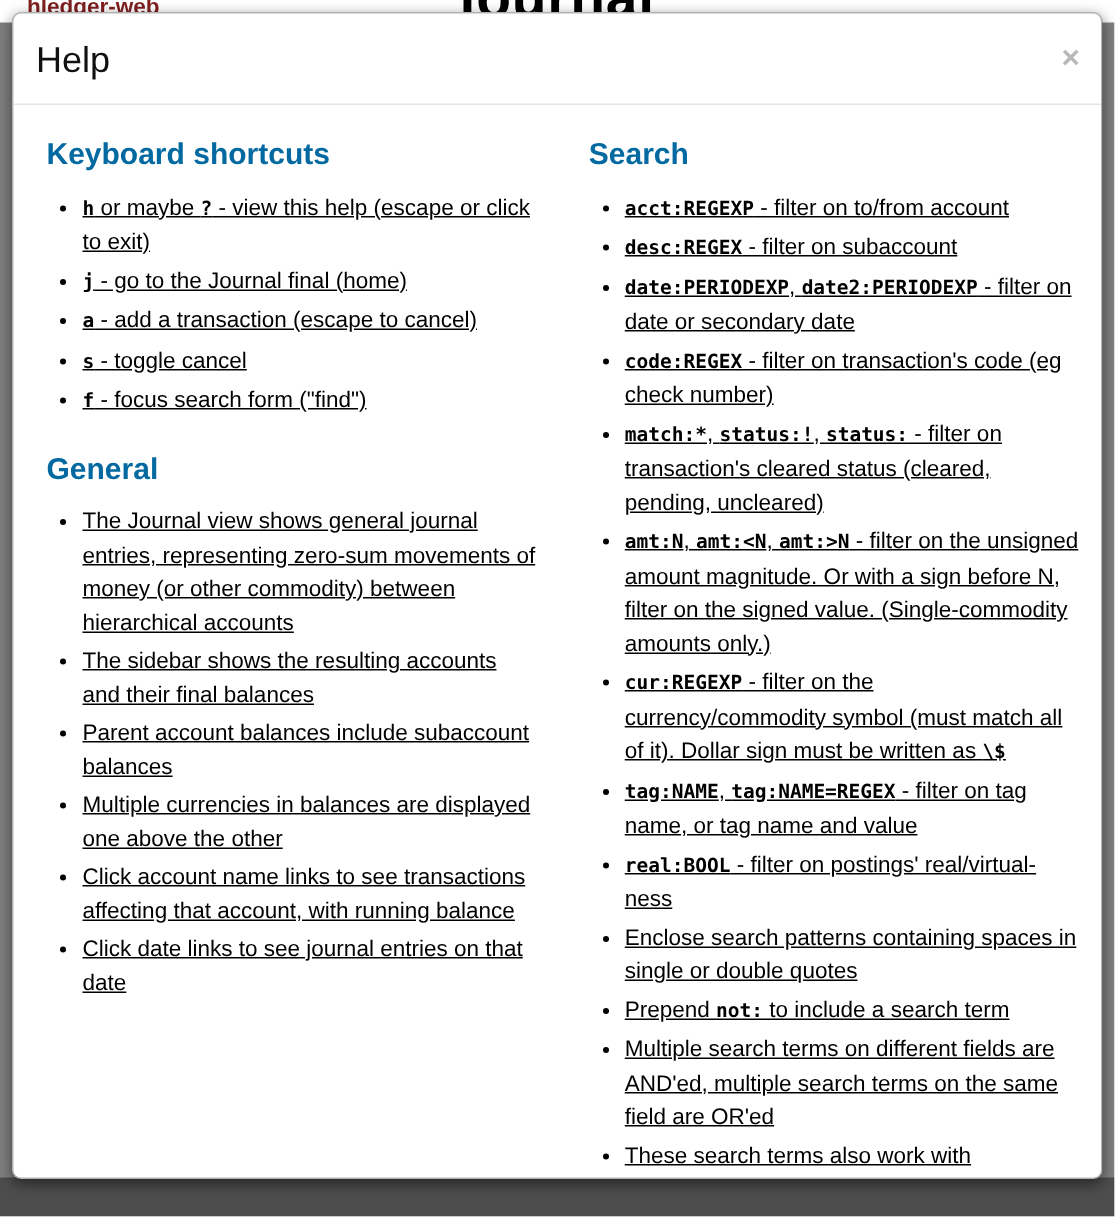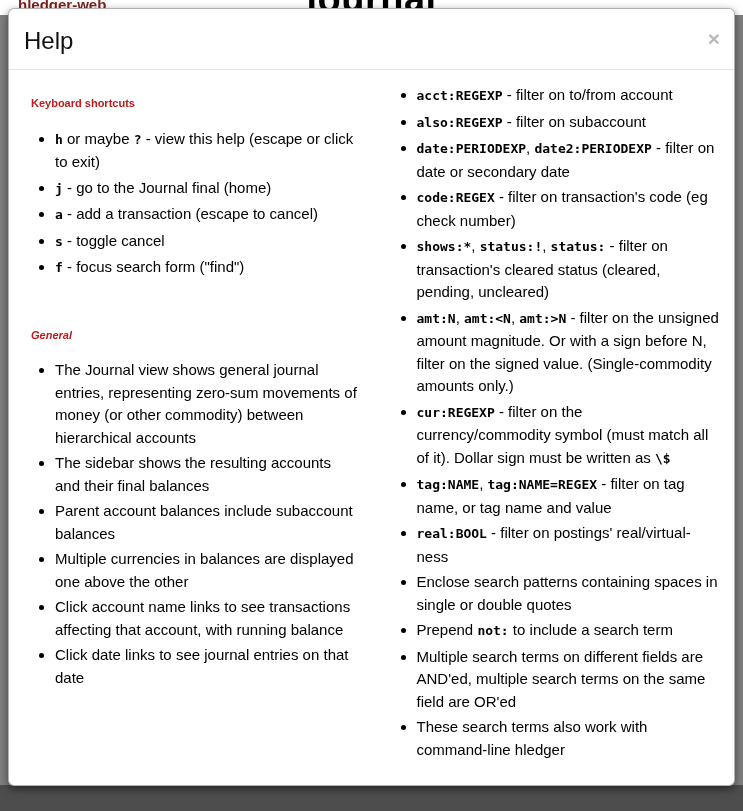--- a/index.html
+++ b/index.html
@@ -57,31 +57,31 @@
     font-family: "Liberation Sans", sans-serif;
   }
   .modal-body {
     display: flex; gap: 28px;
     padding: 14px 15px 15px 15px;
     font-size: 15px; line-height: 22.5px; color: #000;
   }
   .col { flex: 1 1 0; min-width: 0; }
 
   .section-heading {
-    font-size: 11px; font-weight: bold; color: #b91c1c;
+    font-size: 20px; font-weight: bold; color: #0369a1;
     margin: 8px 0 13px 7px;
   }
-  .section-heading.spaced { margin-top: 44px; font-style: italic; }
+  .section-heading.spaced { margin-top: 22px; }
 
   ul.help-list {
     list-style: disc outside;
     margin: 0 0 16px 0;
     padding-left: 31px;
   }
-  ul.help-list li { margin-bottom: 3px; }
+  ul.help-list li { margin-bottom: 3px; text-decoration: underline; }
 
   code {
     font-family: "DejaVu Sans Mono", "Liberation Mono", monospace;
     font-weight: bold;
     font-size: 13px;
     color: #000;
   }
 </style>
 </head>
 <body>
@@ -113,26 +113,27 @@
       <ul class="help-list">
           <li><span>The Journal view shows general journal entries, representing zero-sum movements of money (or other commodity) between hierarchical accounts</span></li>
           <li><span>The sidebar shows the resulting accounts and their final balances</span></li>
           <li><span>Parent account balances include subaccount balances</span></li>
           <li><span>Multiple currencies in balances are displayed one above the other</span></li>
           <li><span>Click account name links to see transactions affecting that account, with running balance</span></li>
           <li><span>Click date links to see journal entries on that date</span></li>
         </ul>
     </div>
     <div class="col">
+      <h4 class="section-heading">Search</h4>
       <ul class="help-list">
           <li><code>acct:REGEXP</code><span> - filter on to/from account</span></li>
-          <li><code>also:REGEXP</code><span> - filter on subaccount</span></li>
+          <li><code>desc:REGEX</code><span> - filter on subaccount</span></li>
           <li><code>date:PERIODEXP</code><span>, </span><code>date2:PERIODEXP</code><span> - filter on date or secondary date</span></li>
           <li><code>code:REGEX</code><span> - filter on transaction's code (eg check number)</span></li>
-          <li><code>shows:*</code><span>, </span><code>status:!</code><span>, </span><code>status:</code><span> - filter on transaction's cleared status (cleared, pending, uncleared)</span></li>
+          <li><code>match:*</code><span>, </span><code>status:!</code><span>, </span><code>status:</code><span> - filter on transaction's cleared status (cleared, pending, uncleared)</span></li>
           <li><code>amt:N</code><span>, </span><code>amt:&lt;N</code><span>, </span><code>amt:&gt;N</code><span> - filter on the unsigned amount magnitude. Or with a sign before N, filter on the signed value. (Single-commodity amounts only.)</span></li>
           <li><code>cur:REGEXP</code><span> - filter on the currency/commodity symbol (must match all of it). Dollar sign must be written as </span><code>\$</code></li>
           <li><code>tag:NAME</code><span>, </span><code>tag:NAME=REGEX</code><span> - filter on tag name, or tag name and value</span></li>
           <li><code>real:BOOL</code><span> - filter on postings' real/virtual-ness</span></li>
           <li><span>Enclose search patterns containing spaces in single or double quotes</span></li>
           <li><span>Prepend </span><code>not:</code><span> to include a search term</span></li>
           <li><span>Multiple search terms on different fields are AND'ed, multiple search terms on the same field are OR'ed</span></li>
           <li><span>These search terms also work with command-line hledger</span></li>
         </ul>
     </div>

